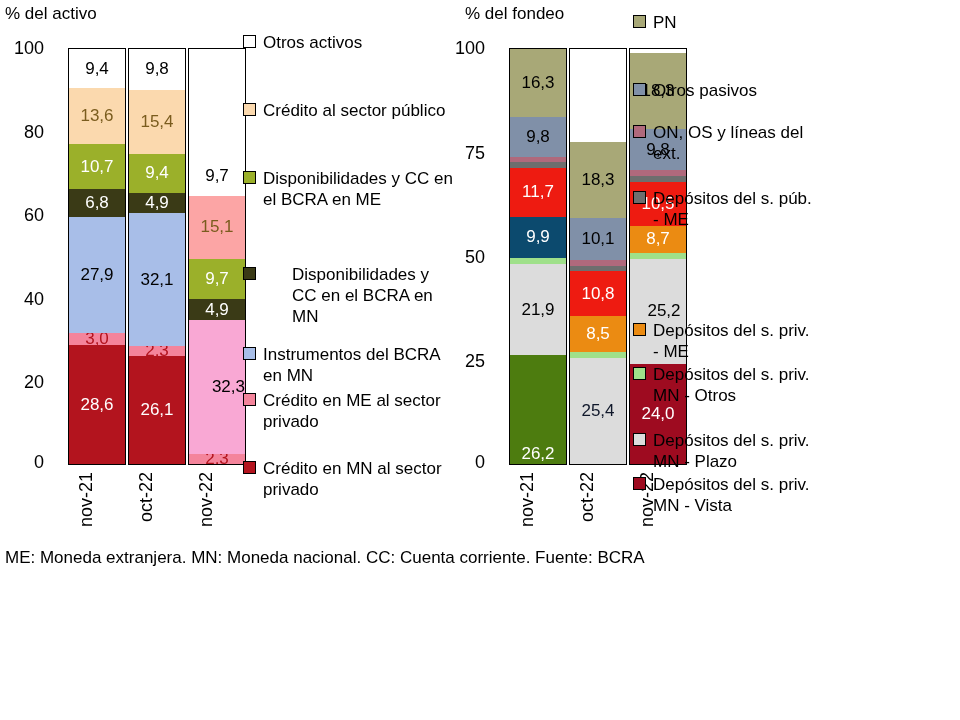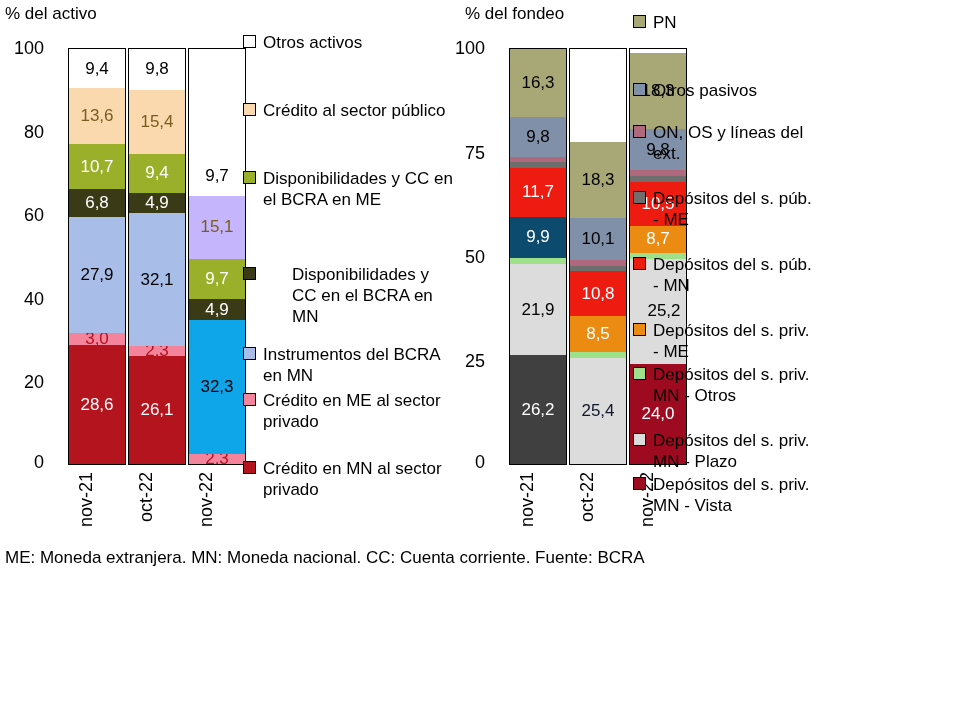--- a/index.html
+++ b/index.html
@@ -126,30 +126,30 @@
           <span>15,4</span>
         </div>
         <div class="seg" style="height: 40.866px; background: rgb(255, 255, 255); color: rgb(0, 0, 0);">
           <span>9,8</span>
         </div>
       </div>
       <div class="bar" style="left: 132px; height: 417px;">
         <div class="seg" style="height: 9.591px; background: rgb(244, 132, 155); color: rgb(179, 20, 30);">
           <span>2,3</span>
         </div>
-        <div class="seg" style="height: 134.691px; background: #0ea5e9; color: rgb(0, 0, 0);">
+        <div class="seg" style="height: 134.691px; background: #f9a8d4; color: rgb(0, 0, 0); justify-content: flex-end;">
           <span>32,3</span>
         </div>
         <div class="seg" style="height: 20.433px; background: rgb(58, 58, 22); color: rgb(255, 255, 255);">
           <span>4,9</span>
         </div>
         <div class="seg" style="height: 40.449px; background: rgb(155, 176, 42); color: rgb(255, 255, 255);">
           <span>9,7</span>
         </div>
-        <div class="seg" style="height: 62.967px; background: #c4b5fd; color: rgb(122, 92, 30);">
+        <div class="seg" style="height: 62.967px; background: #fca5a5; color: rgb(122, 92, 30);">
           <span>15,1</span>
         </div>
         <div class="seg" style="height: 40.449px; background: rgb(255, 255, 255); color: rgb(0, 0, 0);">
           <span>9,7</span>
         </div>
       </div>
     </div>
 
   <div class="cat-label" style="left:76px;top:472px;">nov-21</div>
   <div class="cat-label" style="left:136px;top:472px;">oct-22</div>
@@ -193,21 +193,21 @@
   <div class="axis-labels">
     <div class="axis-tick" style="left:-14px;top:38px;">100</div>
     <div class="axis-tick" style="left:-14px;top:143px;">75</div>
     <div class="axis-tick" style="left:-14px;top:247px;">50</div>
     <div class="axis-tick" style="left:-14px;top:351px;">25</div>
     <div class="axis-tick" style="left:-14px;top:452px;">0</div>
   </div>
 
   <div class="plot" style="left:42px;top:48px;width:200px;height:417px;">
   <div class="bar" style="left: 12px; height: 417px;">
-        <div class="seg" style="height: 109.254px; background: #404040; color: rgb(255, 255, 255);">
+        <div class="seg" style="height: 109.254px; background: #4d7c0f; color: rgb(255, 255, 255); align-items: flex-end;">
           <span>26,2</span>
         </div>
         <div class="seg" style="height: 91.323px; background: rgb(220, 220, 220); color: rgb(0, 0, 0);">
           <span>21,9</span>
         </div>
         <div class="seg" style="height: 6.672px; background: rgb(159, 224, 138); color: rgb(0, 0, 0);">
           <span></span>
         </div>
         <div class="seg" style="height: 41.283px; background: #0c4a6e; color: rgb(255, 255, 255);">
           <span>9,9</span>
@@ -299,24 +299,20 @@
         <span class="legend-text">Otros pasivos</span>
       </div>
       <div class="legend-item" style="top: 110px; left: 0px; width: 180px;">
         <span class="swatch" style="background: rgb(176, 105, 124); border: 1px solid rgb(0, 0, 0);"></span>
         <span class="legend-text">ON, OS y líneas del ext.</span>
       </div>
       <div class="legend-item" style="top: 176px; left: 0px; width: 180px;">
         <span class="swatch" style="background: rgb(110, 110, 110); border: 1px solid rgb(0, 0, 0);"></span>
         <span class="legend-text">Depósitos del s. púb. - ME</span>
       </div>
-      <div class="legend-item" style="top: 242px; left: 0px; width: 180px;">
-        <span class="swatch" style="background: rgb(238, 27, 17); border: 1px solid rgb(0, 0, 0);"></span>
-        <span class="legend-text">Depósitos del s. púb. - MN</span>
-      </div>
       <div class="legend-item" style="top: 308px; left: 0px; width: 180px;">
         <span class="swatch" style="background: rgb(235, 139, 18); border: 1px solid rgb(0, 0, 0);"></span>
         <span class="legend-text">Depósitos del s. priv. - ME</span>
       </div>
       <div class="legend-item" style="top: 352px; left: 0px; width: 180px;">
         <span class="swatch" style="background: rgb(159, 224, 138); border: 1px solid rgb(0, 0, 0);"></span>
         <span class="legend-text">Depósitos del s. priv. MN - Otros</span>
       </div>
       <div class="legend-item" style="top: 418px; left: 0px; width: 180px;">
         <span class="swatch" style="background: rgb(220, 220, 220); border: 1px solid rgb(0, 0, 0);"></span>

